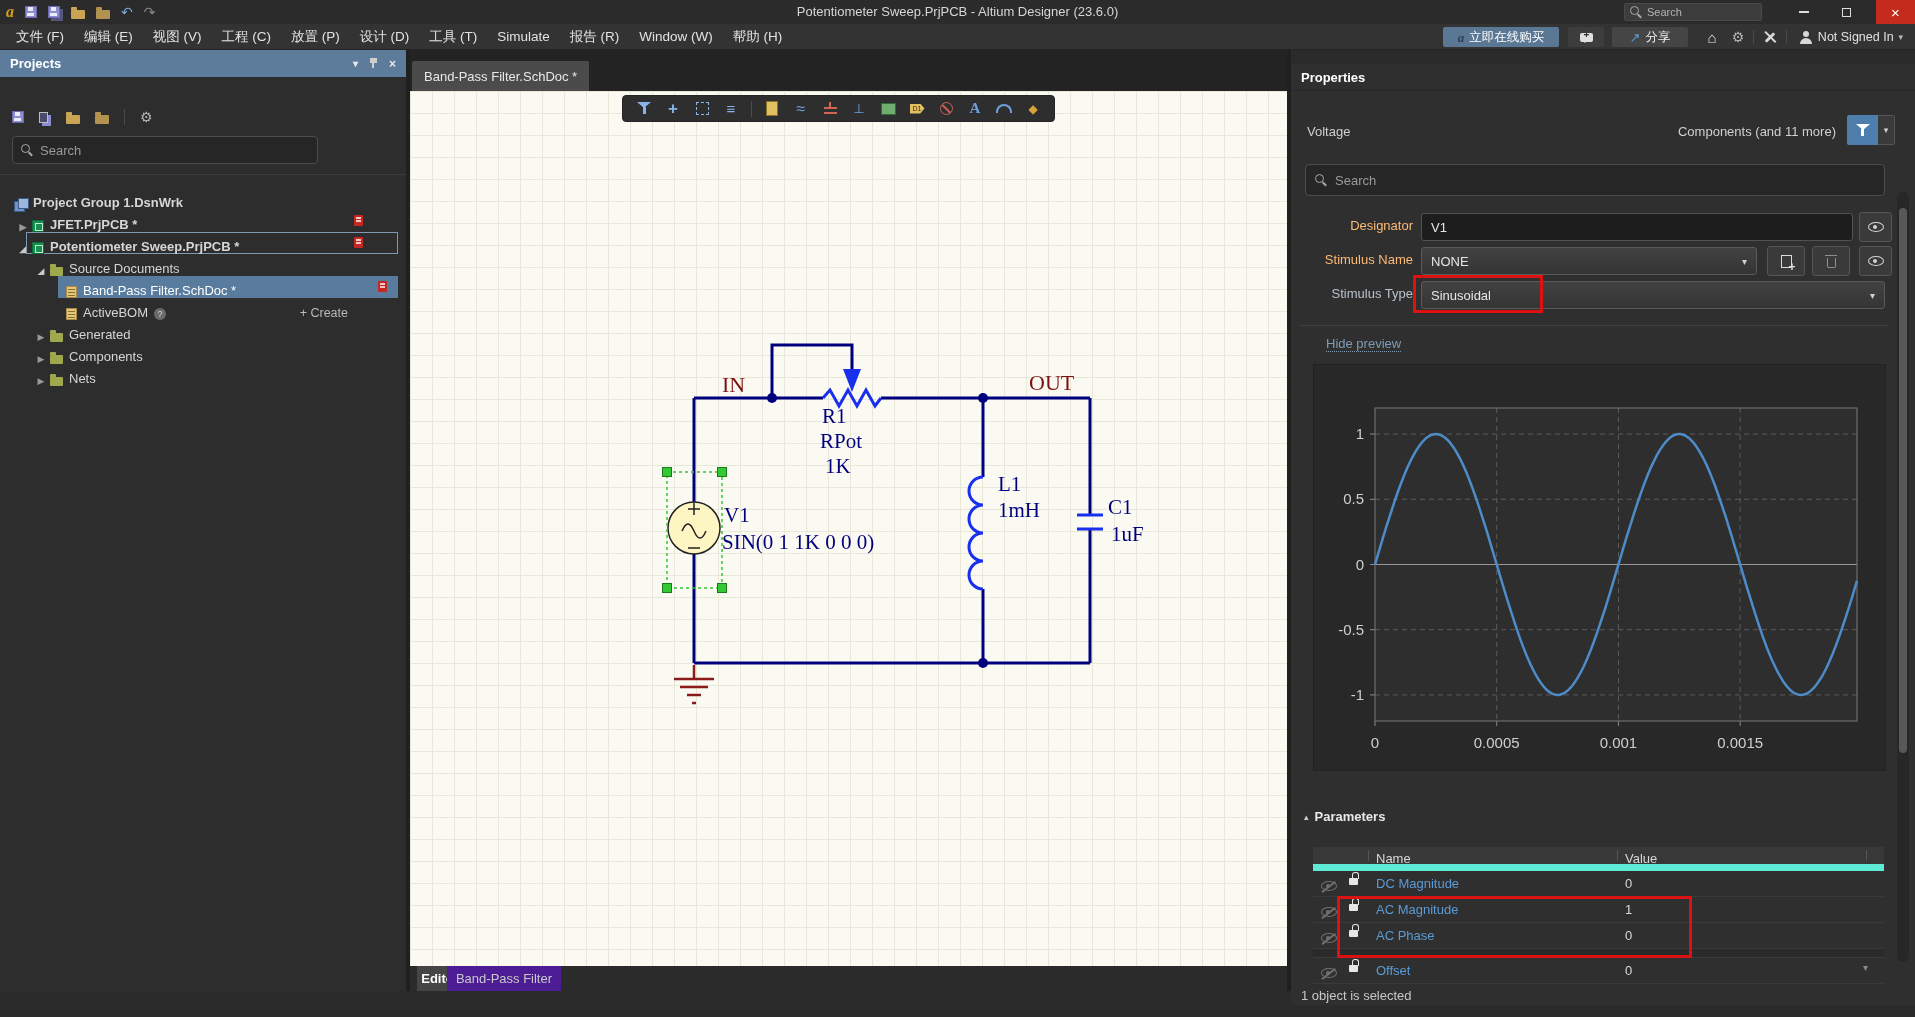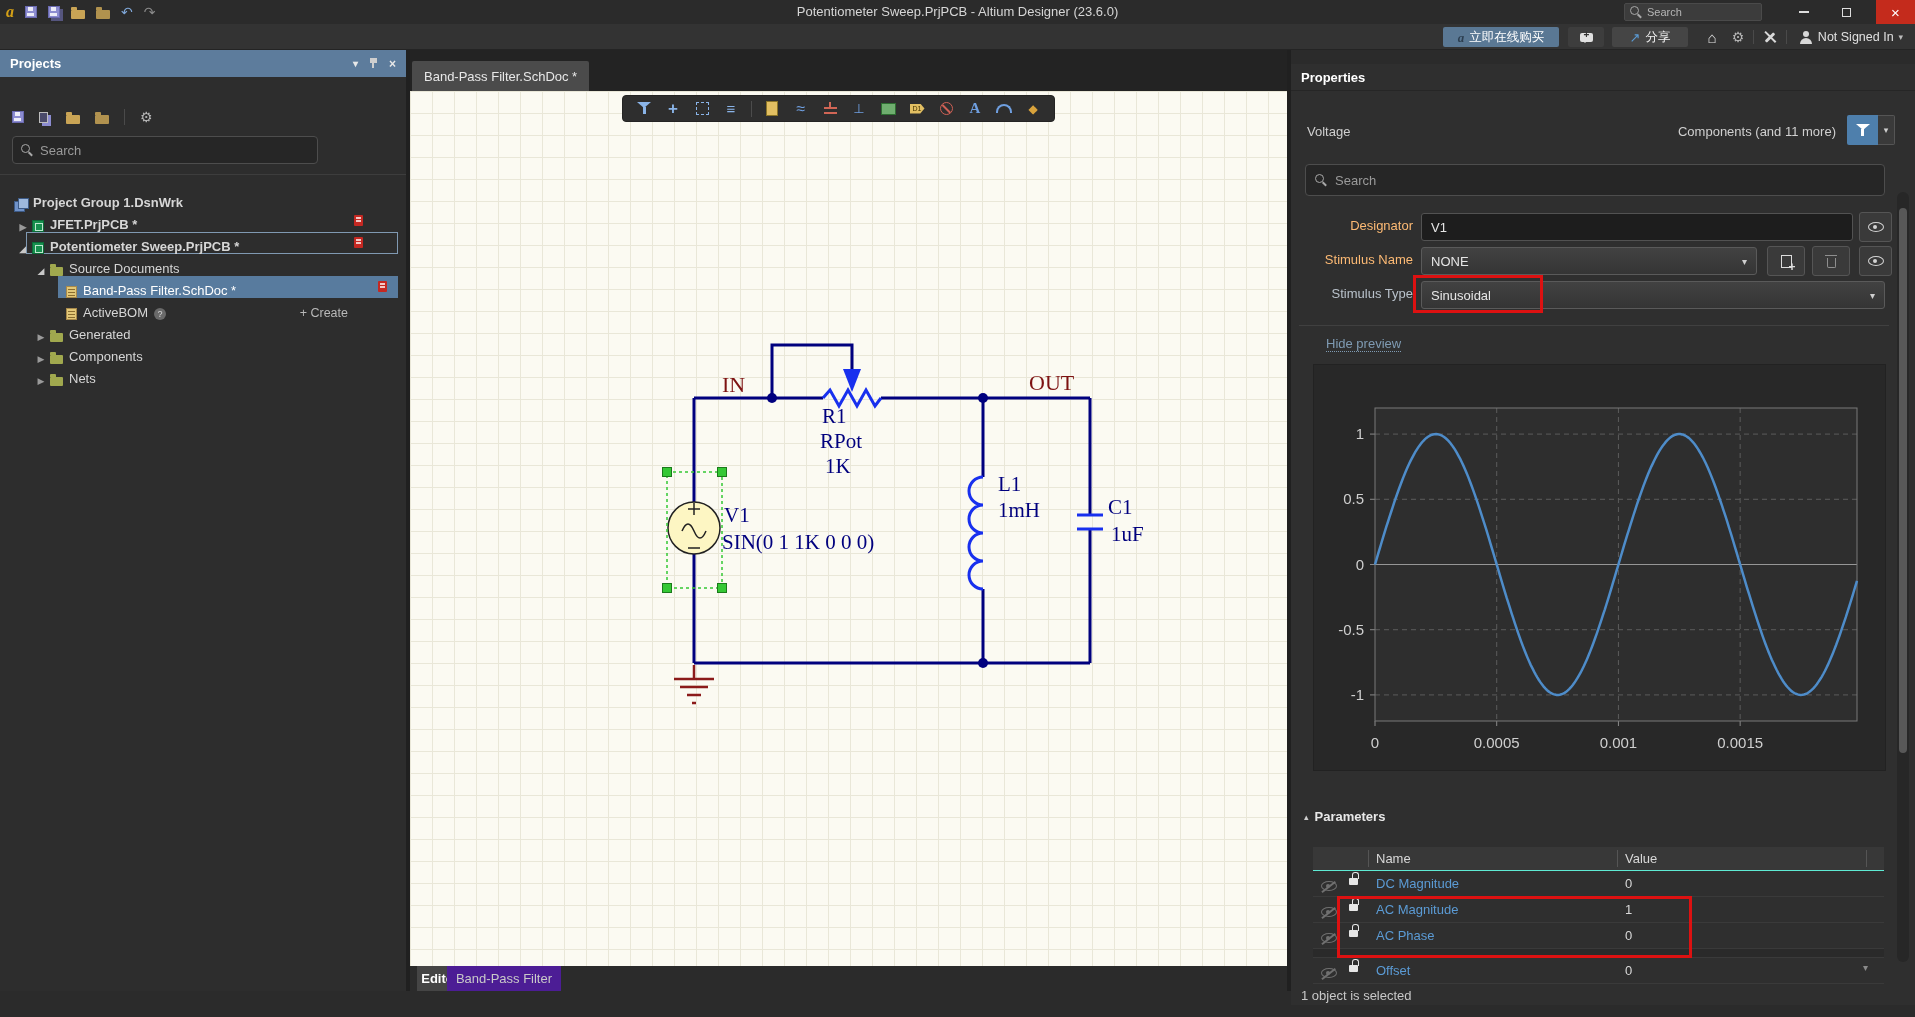--- a/index.html
+++ b/index.html
@@ -136,21 +136,21 @@
   .field{position:absolute;height:28px;background:#1d1d1d;border:1px solid #525252;border-radius:3px;color:#e6e6e6;font-size:13px;display:flex;align-items:center;padding:0 9px}
   .drop{position:absolute;height:28px;background:linear-gradient(#424242,#353535);border:1px solid #5a5a5a;border-radius:3px;color:#e6e6e6;font-size:13px;display:flex;align-items:center;padding:0 9px;cursor:pointer}
   .drop .dar{margin-left:auto;color:#cfcfcf;font-size:10px}
   .sqbtn{position:absolute;width:33px;height:30px;background:#3a3a3a;border:1px solid #555;border-radius:3px;display:flex;align-items:center;justify-content:center;cursor:pointer}
   .redbox{position:absolute;border:3px solid #dd1111;pointer-events:none;z-index:6}
   .hideprev{position:absolute;left:35px;top:272px;font-size:13px;color:#7f9bb3;border-bottom:1px dotted #7f9bb3;cursor:pointer}
   .chartpanel{position:absolute;left:22px;top:300px;width:573px;height:407px;background:#282828;border:1px solid #222}
   .ctick{fill:#cfcfcf;font-size:15px;font-family:"Liberation Sans",sans-serif}
   .paramhead{position:absolute;left:13px;top:745px;display:flex;align-items:center;gap:6px;font-size:13px;font-weight:bold;color:#e8e8e8}
   .ptable{position:absolute;left:22px;top:783px;width:571px}
-  .ptable .hrow{height:24px;background:#383838;border-bottom:1px solid #5eead4;position:relative;font-size:13px;color:#d8d8d8}
+  .ptable .hrow{height:24px;background:#383838;border-bottom:7px solid #5eead4;position:relative;font-size:13px;color:#d8d8d8}
   .ptable .colsep{position:absolute;top:3px;bottom:3px;width:1px;background:#555}
   .prow{height:26px;position:relative;border-bottom:1px solid #3a3a3a;font-size:13px}
   .prow .nm{position:absolute;left:63px;top:0;line-height:26px;color:#5b9bd5}
   .prow .vl{position:absolute;left:312px;top:0;line-height:26px;color:#d8d8d8}
   .prow .ic1{position:absolute;left:8px;top:8px}
   .prow .ic2{position:absolute;left:36px;top:1px}
   .spacer-row{height:9px;background:#2a2a2a;border-bottom:1px solid #3a3a3a}
   .objstatus{position:absolute;left:10px;top:924px;font-size:13px;color:#c8c8c8}
   .pscroll{position:absolute;left:606px;top:128px;width:12px;height:770px;background:#272727;border-radius:6px}
   .pscroll .thumb{position:absolute;left:2px;top:16px;width:8px;height:545px;background:#585858;border-radius:4px}
@@ -184,20 +184,33 @@
     <span class="winbtn" style="left:1790px;width:28px">
         <span style="width:10px;height:2px;background:#ddd;display:inline-block"></span>
       </span>
     <span class="winbtn" style="left:1832px;width:28px">
         <span style="width:9px;height:9px;border:1.5px solid #ddd;display:inline-block"></span>
       </span>
     <span class="winbtn close" style="left:1876px;width:39px">×</span>
   </div>
 
   <div class="menubar">
+    <div class="menu-items">
+      <span>文件 (F)</span>
+      <span>编辑 (E)</span>
+      <span>视图 (V)</span>
+      <span>工程 (C)</span>
+      <span>放置 (P)</span>
+      <span>设计 (D)</span>
+      <span>工具 (T)</span>
+      <span>Simulate</span>
+      <span>报告 (R)</span>
+      <span>Window (W)</span>
+      <span>帮助 (H)</span>
+    </div>
     <span class="pill" style="left:1443px;width:116px;background:#5a7894;color:#fff">
       <span class="logo-a" style="color:#2c3e50;font-size:13px">a</span>
       <span>立即在线购买</span>
     </span>
     <span class="pill" style="left:1568px;width:36px;background:#3d3d3d">
       <span class="chat"></span>
     </span>
     <span class="pill" style="left:1612px;width:76px;background:#454545;color:#f0f0f0">
       <span style="color:#5b9bd5;font-size:13px">↗</span>
       <span>分享</span>

